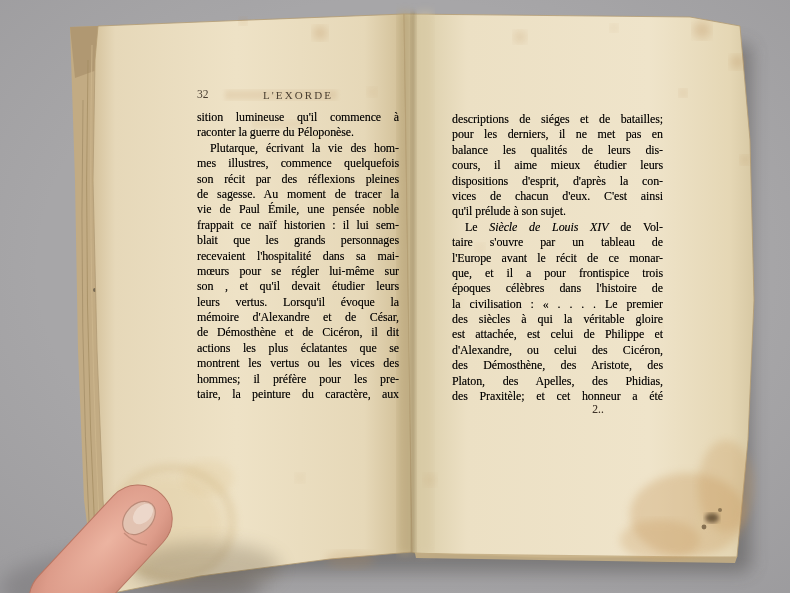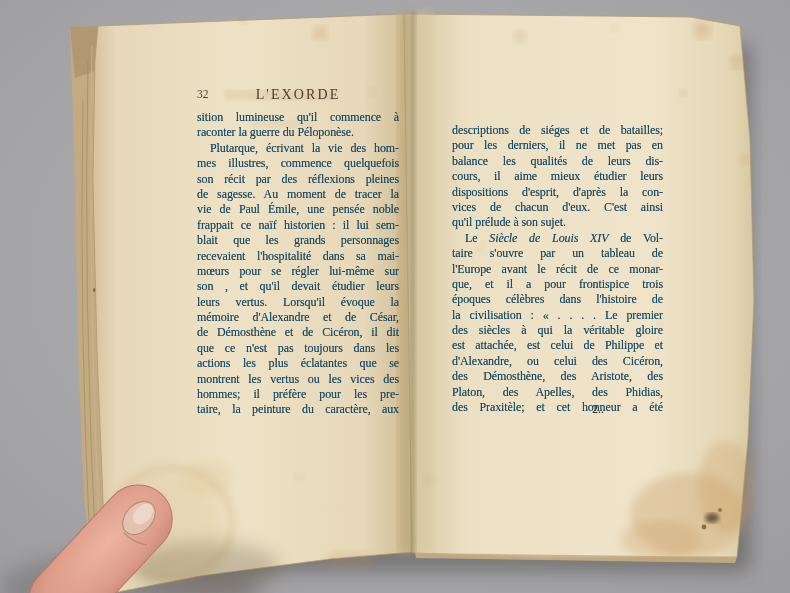--- a/index.html
+++ b/index.html
@@ -1,35 +1,35 @@
 <!DOCTYPE html>
 <html><head>
 <meta charset="utf-8">
 <style>
   html,body { margin:0; padding:0; }
   body { width:790px; height:593px; overflow:hidden; background:#a7a6a8; }
   .photo { position:relative; width:770px; height:593px; font-family:"Liberation Serif", serif; }
   .photo svg { position:absolute; left:0; top:0; z-index:0; }
   .body-text { position:absolute; font-size:12px; line-height:15.4px; z-index:2;
-               color:#0c4a6e; text-shadow:0 0 .5px rgba(64,53,42,.55); letter-spacing:-0.1px; }
+               color:#000000; text-shadow:0 0 .5px rgba(64,53,42,.55); letter-spacing:-0.1px; }
   .line { height:15.4px; text-align:justify; text-align-last:justify; white-space:nowrap; }
   .line.pend { text-align-last:left; }
   .line.pstart { text-indent:13px; }
   .line .it { font-style:italic; }
 
   .hdr { position:absolute; z-index:2; color:#493e31; }
   .hdr .pagenum { position:absolute; top:0; font-size:11.5px; line-height:12px; }
   .hdr .pagenum.pn-left { left:0; }
   .hdr .pagenum.pn-right { right:4px; }
-  .hdr .runtitle { display:block; text-align:center; font-size:14px; line-height:12px;
+  .hdr .runtitle { display:block; text-align:center; font-size:11px; line-height:12px;
                    letter-spacing:2.1px; padding-top:1px; }
   #hdr-left  { left:197px; top:88px; width:202px; }
   #hdr-right { left:452px; top:90px; width:211px; }
   #body-left  { left:197px; top:110px; width:202px; }
-  #body-right { left:452px; top:123px; width:211px; }
+  #body-right { left:452px; top:112px; width:211px; }
   #signature { position:absolute; left:568px; top:403px; width:60px; z-index:2;
                font-size:11.5px; color:#40352a; text-align:center;
                text-shadow:0 0 .5px rgba(64,53,42,.55); }
 </style>
 </head>
 <body>
 
 <div class="photo">
 
   <svg width="790" height="593" viewBox="0 0 790 593">
@@ -160,21 +160,20 @@
     <div class="line">de sagesse. Au moment de tracer la</div>
     <div class="line">vie de Paul Émile, une pensée noble</div>
     <div class="line">frappait ce naïf historien : il lui sem-</div>
     <div class="line">blait que les grands personnages</div>
     <div class="line">recevaient l'hospitalité dans sa mai-</div>
     <div class="line">mœurs pour se régler lui-même sur</div>
     <div class="line">son , et qu'il devait étudier leurs</div>
     <div class="line">leurs vertus. Lorsqu'il évoque la</div>
     <div class="line">mémoire d'Alexandre et de César,</div>
     <div class="line">de Démosthène et de Cicéron, il dit</div>
-    <div class="line">que ce n'est pas toujours dans les</div>
     <div class="line">actions les plus éclatantes que se</div>
     <div class="line">montrent les vertus ou les vices des</div>
     <div class="line">hommes; il préfère pour les pre-</div>
     <div class="line">taire, la peinture du caractère, aux</div>
   </div>
 
   <div class="body-text" id="body-right">
     <div class="line">descriptions de siéges et de batailles;</div>
     <div class="line">pour les derniers, il ne met pas en</div>
     <div class="line">balance les qualités de leurs dis-</div>

